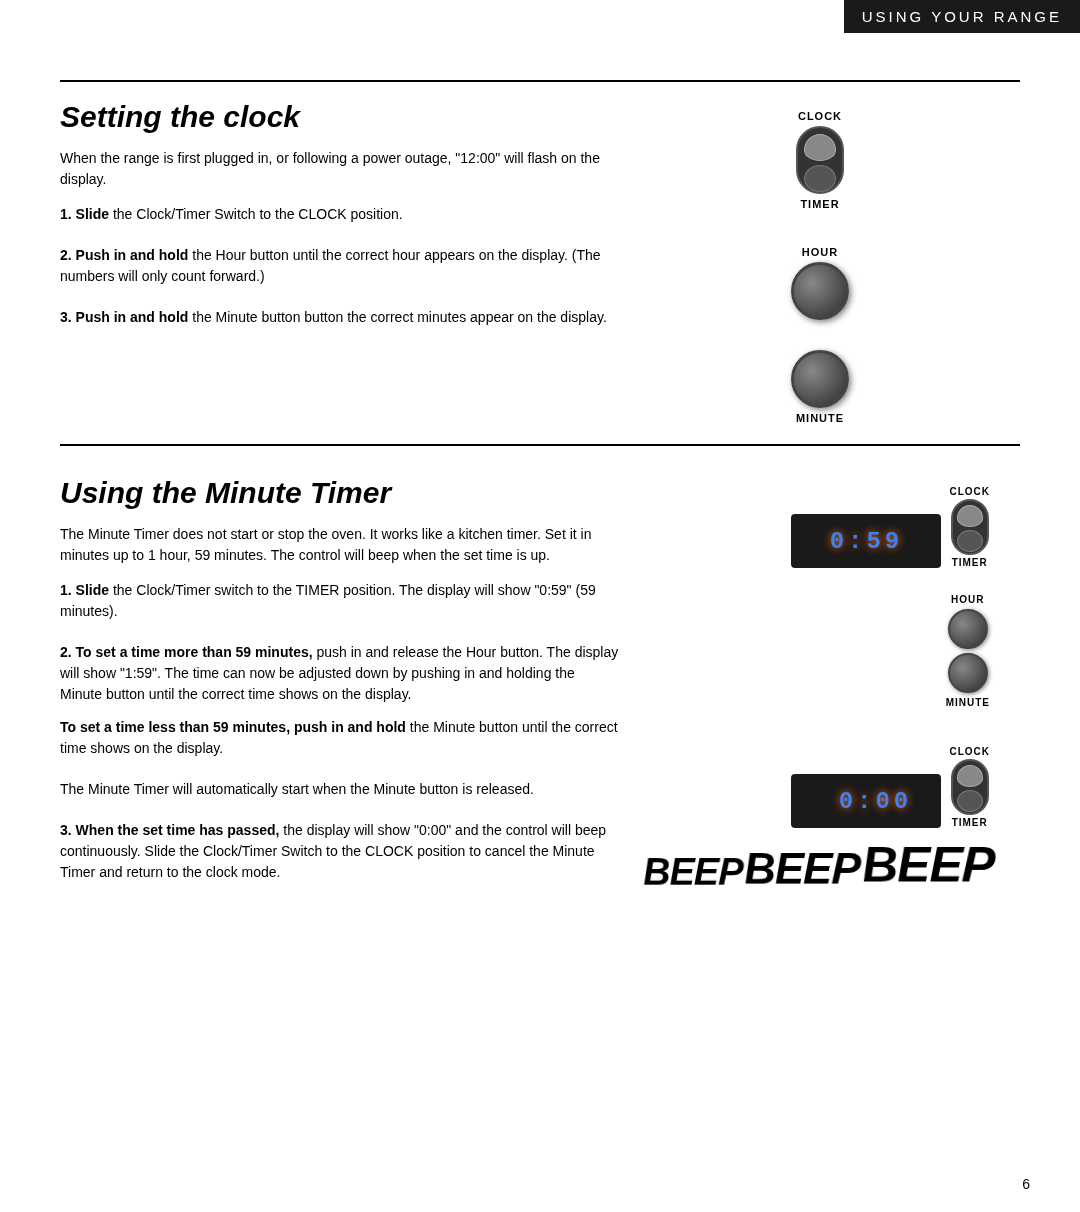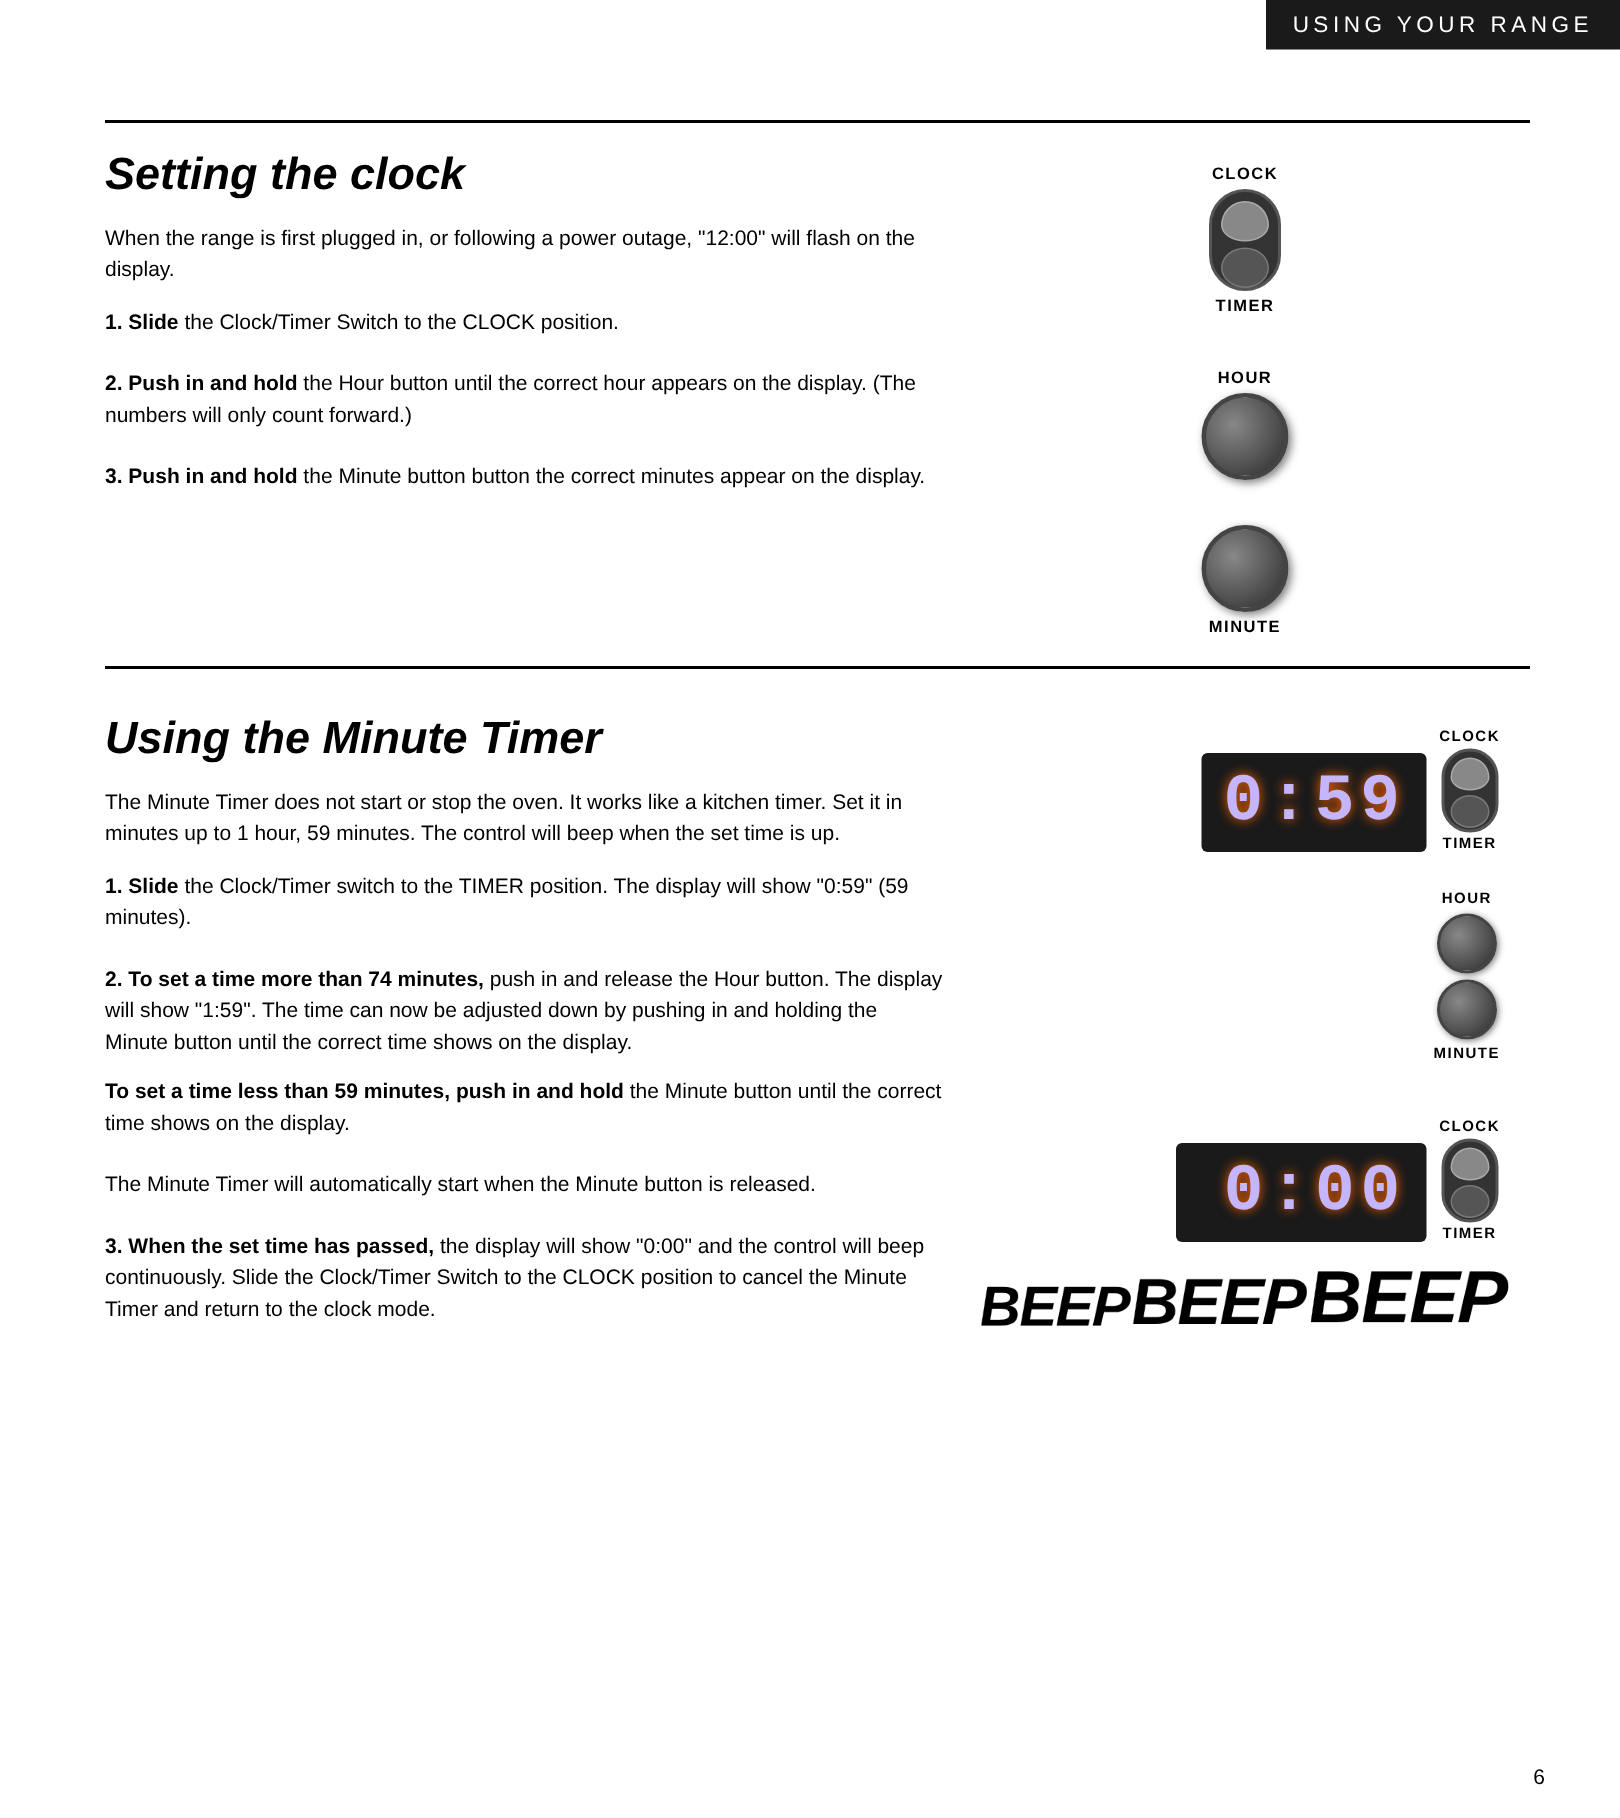--- a/index.html
+++ b/index.html
@@ -32,21 +32,20 @@
     }
 
     
     .main-content {
       padding: 80px 60px 40px 60px;
     }
 
     
     .section {
       margin-bottom: 30px;
-      margin-left: 10px;
     }
 
     
     .section-divider {
       border: none;
       border-top: 2px solid #000;
       margin-bottom: 18px;
     }
 
     .section-title {
@@ -183,23 +182,23 @@
       padding: 8px 14px;
       display: flex;
       align-items: center;
       justify-content: center;
       min-width: 160px;
       min-height: 54px;
     }
 
     .digital-text {
       font-family: 'Courier New', monospace;
-      font-size: 44px;
-      font-weight: bold;
-      color: #c4b5fd;
+      font-size: 24px;
+      font-weight: bold;
+      color: #3b82f6;
       letter-spacing: 4px;
       text-shadow: 0 0 8px #ff6600;
     }
 
     .small-button {
       width: 40px;
       height: 40px;
       border-radius: 50%;
       background: radial-gradient(circle at 35% 35%, #888, #2a2a2a);
       border: 2px solid #444;
@@ -357,21 +356,21 @@
         <div class="section-title">Using the Minute Timer</div>
         <p class="intro-text">The Minute Timer does not start or stop the oven. It works like a kitchen timer. Set it in minutes up to 1 hour, 59 minutes. The control will beep when the set time is up.</p>
 
         <div class="step">
           <span class="step-number">1.</span>
           <strong>Slide</strong><span> the Clock/Timer switch to the TIMER position. The display will show "0:59" (59 minutes).</span>
         </div>
 
         <div class="step">
           <span class="step-number">2.</span>
-          <strong>To set a time more than 74 minutes,</strong><span> push in and release the Hour button. The display will show "1:59". The time can now be adjusted down by pushing in and holding the Minute button until the correct time shows on the display.</span>
+          <strong>To set a time more than 59 minutes,</strong><span> push in and release the Hour button. The display will show "1:59". The time can now be adjusted down by pushing in and holding the Minute button until the correct time shows on the display.</span>
         </div>
 
         <div class="step" style="margin-top:-8px;">
           <strong>To set a time less than 59 minutes, push in and hold</strong><span> the Minute button until the correct time shows on the display.</span>
         </div>
 
         <div class="step" style="margin-top:6px; font-weight: normal;">
           <span>The Minute Timer will automatically start when the Minute button is released.</span>
         </div>
 

